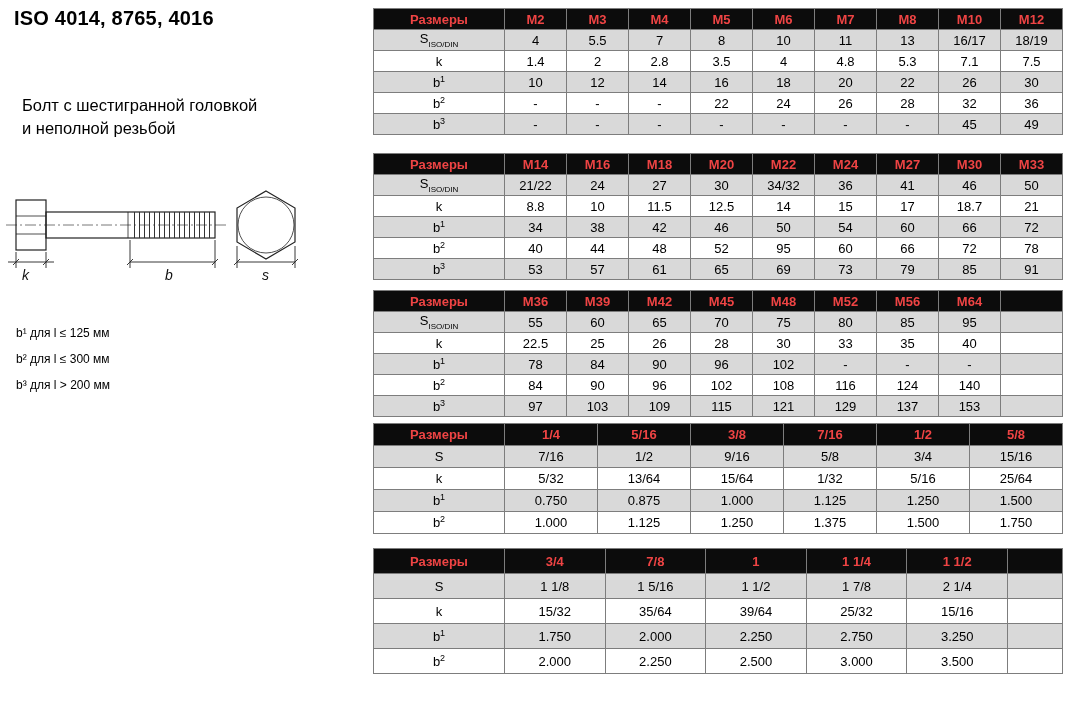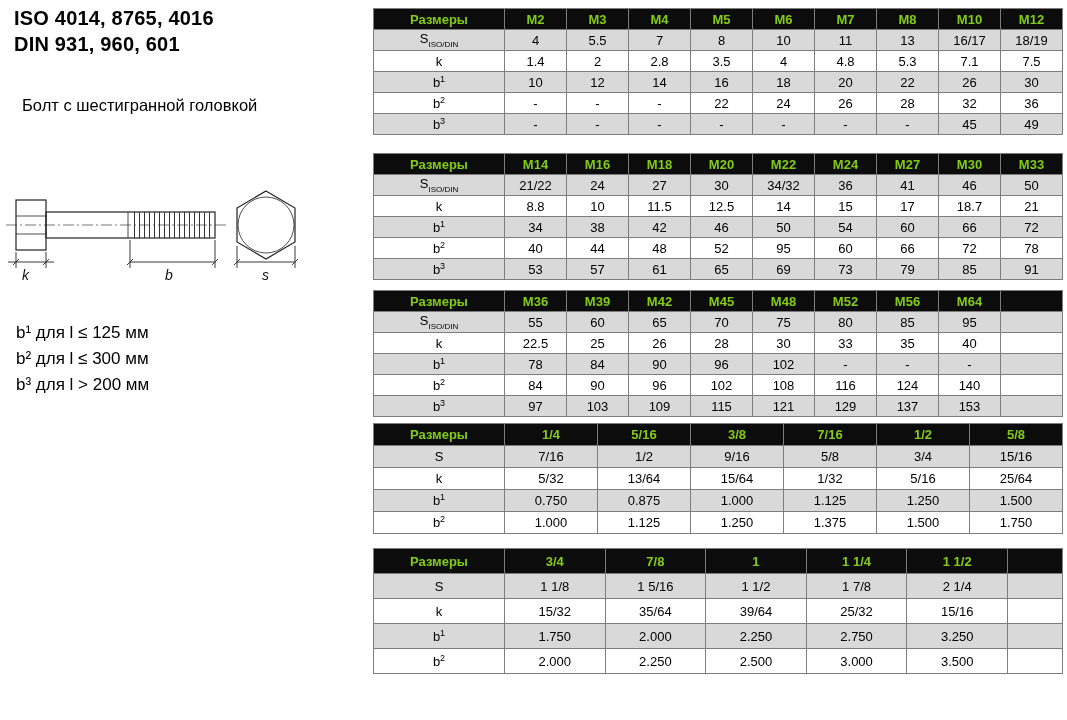--- a/index.html
+++ b/index.html
@@ -13,58 +13,58 @@
 
   
   .title { position:absolute; left:14px; top:5px; font-size:20px; font-weight:bold; line-height:1.32; letter-spacing:.2px; }
   .subtitle { position:absolute; left:22px; top:94px; font-size:16.5px; line-height:1.4; }
   .drawing { position:absolute; left:2px; top:188px; }
   .ol { fill:none; stroke:#222; stroke-width:1.2; }
   .thin { stroke:#222; stroke-width:.8; }
   .cl { stroke:#555; stroke-width:.8; stroke-dasharray:11 3 2 3; }
   .dim { stroke:#222; stroke-width:.9; fill:none; }
   .dimtext { font:italic 14px "Liberation Sans", sans-serif; fill:#111; }
-  .footnotes { position:absolute; left:16px; top:320px; font-size:17px; line-height:26px; }
+  .footnotes { position:absolute; left:16px; top:320px; font-size:12px; line-height:26px; }
 
   
   .tables { position:absolute; left:373px; top:8px; width:690px; }
   table.dim-table {
     border-collapse:collapse; width:100%; table-layout:fixed;
     font-size:13px;
   }
   .dim-table th, .dim-table td {
     border:1px solid #7d7d7d; text-align:center; vertical-align:middle;
     height:21px; padding:0 2px; overflow:hidden; white-space:nowrap;
   }
-  .dim-table thead th { background:#0c0c0c; color:#84cc16; font-weight:bold; }
+  .dim-table thead th { background:#0c0c0c; color:#ef4444; font-weight:bold; }
   .dim-table tbody tr:nth-child(odd) td { background:#d9d9d9; }
   .dim-table tbody tr:nth-child(even) td { background:#ffffff; }
   .dim-table sub { font-size:8px;text-align:center; }
   .dim-table sup { font-size:9px; }
   col.label-col { width:131px; }
   .t1 { margin-top:18px; }
   .t2 { margin-top:10px; }
   .t3 { margin-top:6px; }
   .t4 { margin-top:14px; }
   .t3 th, .t3 td { height:22px; }
   .t4 th, .t4 td { height:25px; }
   .t4 col:last-child { width:55px; }
 </style>
 </head>
 <body>
 
 <div class="page">
 
   <div class="title">
     <div>ISO 4014, 8765, 4016</div>
-    <div>DIN 931, 960, 601</div>
   </div>
 
   <div class="subtitle">
     <div>Болт с шестигранной головкой</div>
+    <div>и неполной резьбой</div>
   </div>
 
   <svg class="drawing" width="330" height="112" viewBox="0 0 330 112">
     <defs>
       <pattern id="thr" x="130" y="24" width="5" height="26" patternUnits="userSpaceOnUse">
         <line x1="2.5" y1="0" x2="2.5" y2="26" stroke="#333" stroke-width="1"></line>
       </pattern>
     </defs>
 
     <line class="cl" x1="4" y1="37" x2="224" y2="37"></line>

